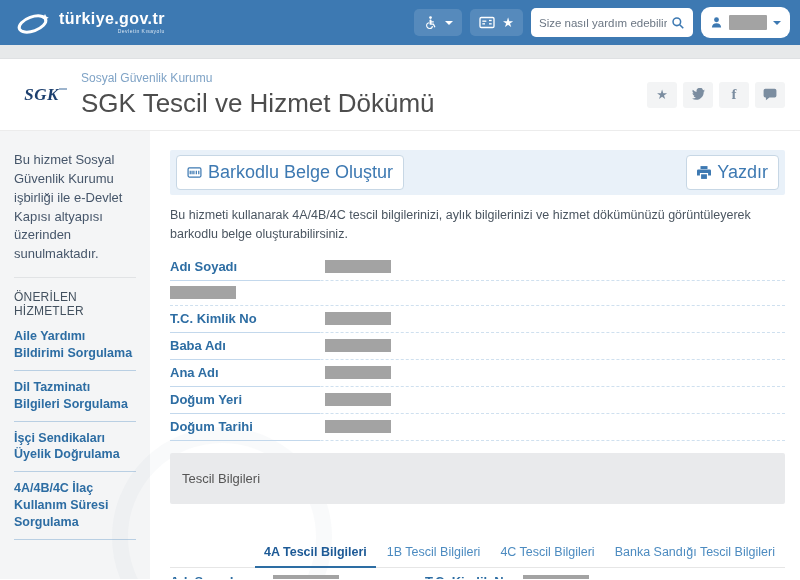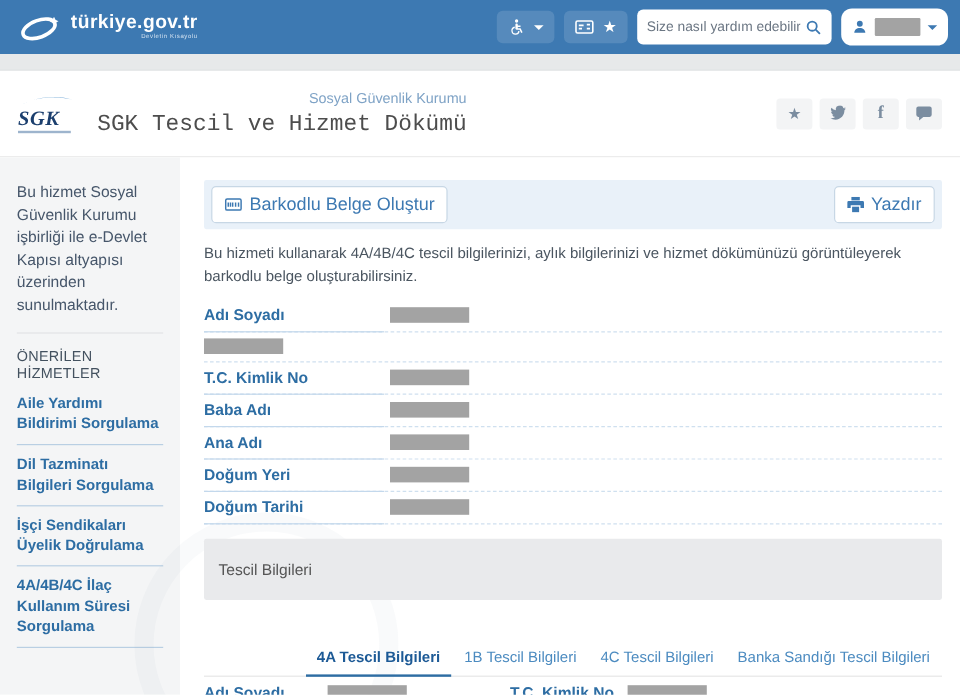--- a/index.html
+++ b/index.html
@@ -29,27 +29,27 @@
               gap:6px; padding:0 9px; cursor:pointer; }
   .redacted { background:#a3a3a3; display:inline-block; }
   .user-redact { width:38px; height:15px; border-radius:1px; }
 
   
   .graystrip { height:14px; background:#e7e9ea; border-bottom:1px solid #dfe1e3; }
 
   
   .pageheader { height:72px; background:#fff; display:flex; align-items:center;
                 padding:0 15px; border-bottom:1px solid #ececec; }
-  .sgk-logo { width:52px; margin-right:14px; display:flex; flex-direction:column; cursor:pointer; }
+  .sgk-logo { width:52px; margin-right:14px; display:flex; flex-direction:row; cursor:pointer; }
   .sgk-text { font-family:"Liberation Serif", serif; font-style:italic; font-weight:bold;
               font-size:17px; color:#1c3f6e; letter-spacing:.5px; line-height:1; }
   .sgk-bar { width:44px; height:2px; background:#9db4cd; margin-top:2px; }
   .ph-titles { display:flex; flex-direction:column; gap:3px; }
-  .ph-agency { font-size:12px; color:#7fa3c6;text-align:right; }
-  .ph-title { font-size:19px; color:#4d4d4d;font-family:Liberation Mono, monospace; }
+  .ph-agency { font-size:12px; color:#7fa3c6; }
+  .ph-title { font-size:26px; color:#4d4d4d; }
   .share-row { margin-left:auto; display:flex; gap:6px; }
   .share-btn { width:30px; height:26px; background:#f3f4f5; border-radius:3px; border:none;
                color:#7b8da0; display:flex; align-items:center; justify-content:center;
                font-size:13px; cursor:pointer; }
   .fb-icon { font-family:"Liberation Serif", serif; font-weight:bold; font-size:15px; color:#7b8da0; }
 
   
   .content { display:flex; height:448px; position:relative; overflow:hidden; }
   .watermark { position:absolute; left:112px; top:296px; width:220px; height:220px;
                border-radius:50%; border:16px solid rgba(140,155,170,.05); pointer-events:none; }
@@ -60,21 +60,21 @@
   .sb-head { font-size:12px; color:#43515f; margin-bottom:10px; letter-spacing:.2px; }
   .sb-link { display:block; font-size:12.5px; font-weight:bold; color:#2d6da3; line-height:1.35;
              text-decoration:none; padding-bottom:8px; margin-bottom:8px;
              border-bottom:1px solid #b9cfe3; cursor:pointer; }
 
   .main { flex:1; padding:19px 15px 0 20px; position:relative; }
 
   .toolbar { background:#e9f1f9; padding:5px 6px; display:flex; justify-content:space-between;
              align-items:center; border-radius:2px; }
   .tool-btn { background:#fff; border:1px solid #c7d7e5; border-radius:4px; color:#3d79b2;
-              font-size:15px; padding:6px 10px; display:flex; align-items:center; gap:6px;
+              font-size:18px; padding:6px 10px; display:flex; align-items:center; gap:6px;
               cursor:pointer; font-family:"Liberation Sans", sans-serif; }
 
   .desc { font-size:12.5px; color:#4a5560; line-height:1.5; margin:11px 0 10px; }
 
   .field-row { display:flex; align-items:center; padding:5px 0 6px;
                border-bottom:1px dashed #cfe0ef; }
   .f-label { width:155px; font-size:13px; font-weight:bold; color:#2d6da3; position:relative; }
   .f-label::after { content:""; position:absolute; left:0; bottom:-7px; width:150px;
                     border-bottom:1px solid #c3d8ec; }
   .f-redact { width:66px; height:13px; }

